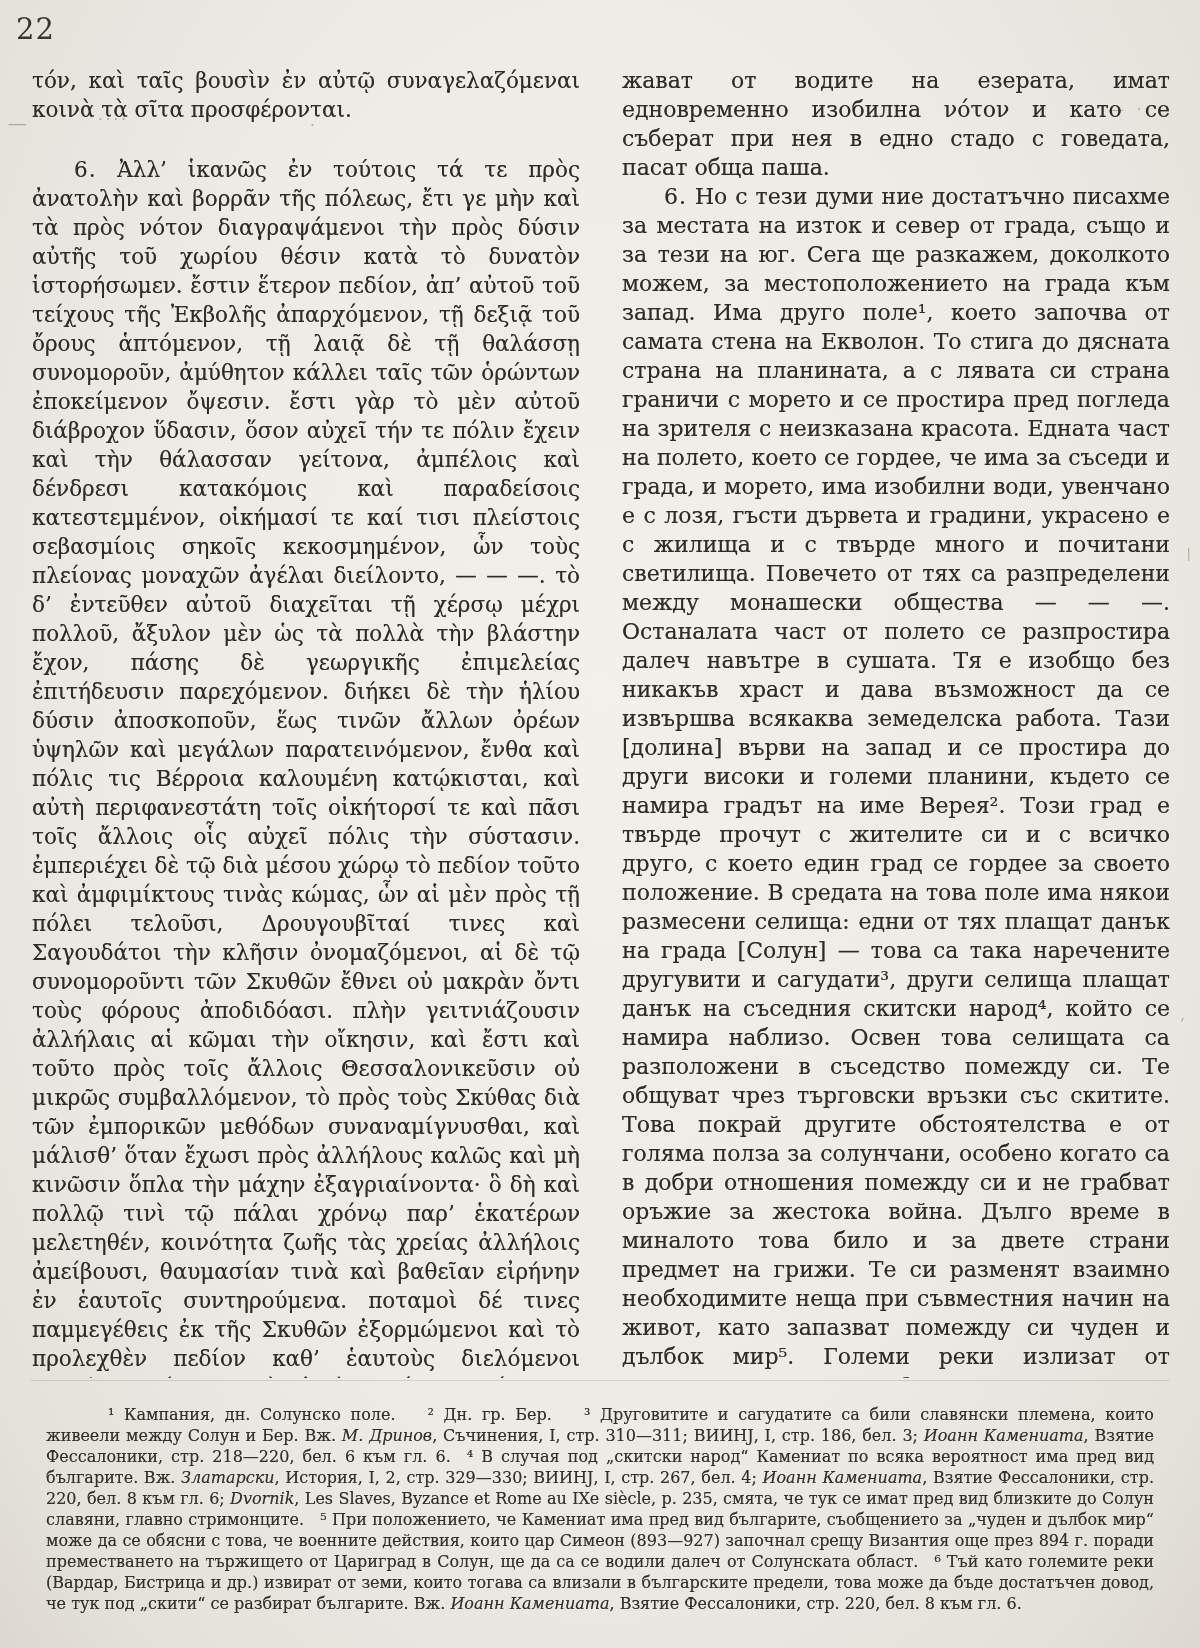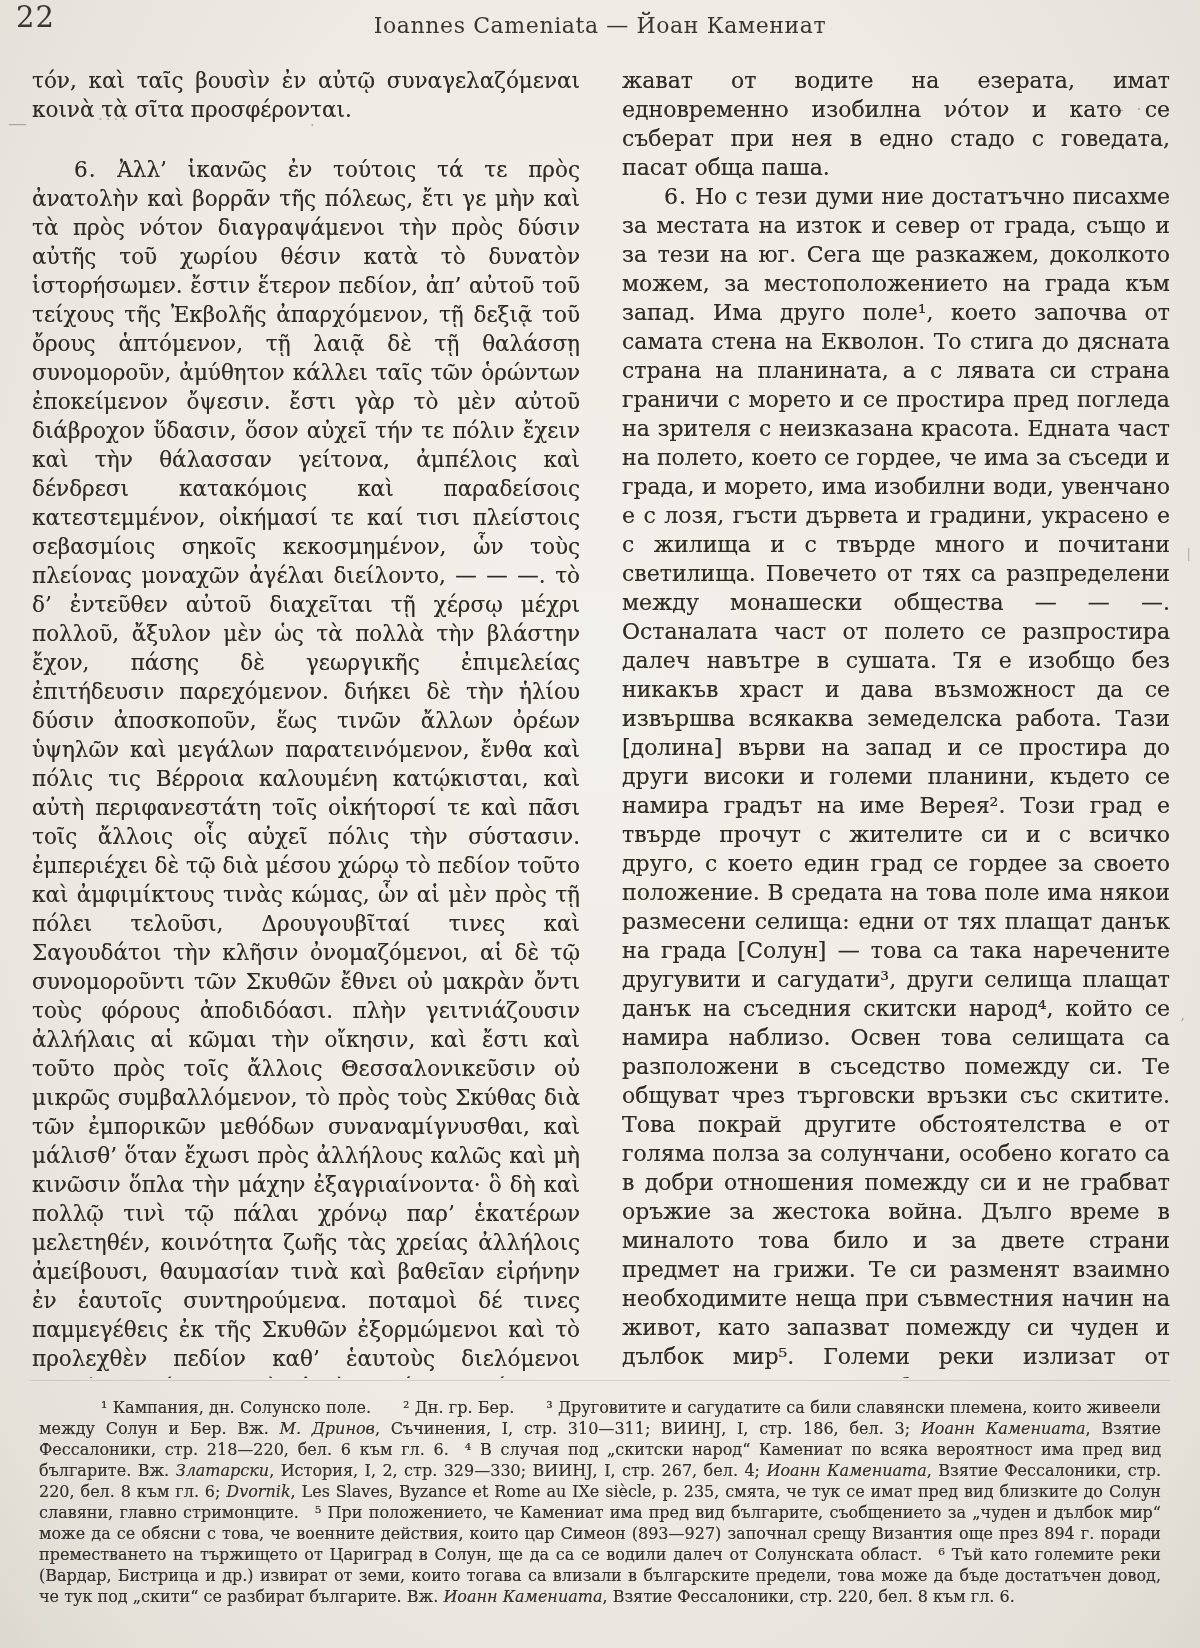--- a/index.html
+++ b/index.html
@@ -10,21 +10,21 @@
   }
   .page {
     position: relative;
     width: 1200px; height: 1648px;
     overflow: hidden;
     background: radial-gradient(ellipse at 50% 42%, #f2f0ea 0%, #edebe4 55%, #e4e1d9 88%, #dcd8cf 100%);
     color: #2e2b25;
     text-rendering: optimizeLegibility;
   }
   .page-number {
-    position: absolute; left: 16px; top: 0;
+    position: absolute; left: 16px; top: 12px;
     font-size: 29px; color: #3a362f; letter-spacing: 1px;
   }
   .running-title {
     position: absolute; top: 13px; left: 0; width: 100%;
     text-align: center; font-size: 22px; color: #3a362f;
     letter-spacing: 0.6px;
   }
   .columns {
     position: absolute; top: 66px; left: 32px;
     width: 1138px; height: 1312px;
@@ -47,21 +47,21 @@
   .section-number { letter-spacing: 1px; }
   .footnotes {
     position: absolute; left: 30px; top: 1380px;
     width: 1140px; height: 262px;
     overflow: hidden;
     border-top: 1px solid rgba(90,85,75,0.18);
     padding-top: 7px;
     box-sizing: border-box;
   }
   .footnotes p {
-    margin: 9px;
+    margin: 16px;
     font-size: 16px; line-height: 21px;
     text-align: justify; text-indent: 62px;
     color: #33302a;
     text-shadow: 0 0 0.4px rgba(46,43,37,0.5);
   }
   .footnotes i { font-style: italic; }
   .artifact {
     position: absolute;
     color: rgba(74,68,59,0.38);
     font-size: 15px;
@@ -73,21 +73,20 @@
   .artifact.a3 { right: 46px; top: 100px; letter-spacing: 4px; }
   .artifact.a4 { right: 9px;  top: 546px; font-size: 13px; }
   .artifact.a5 { right: 15px; top: 1006px; }
 </style>
 </head>
 <body>
 
 <div class="page">
 
   <span class="page-number">22</span>
-  <div class="running-title">Ioannes Cameniata — Йоан Камениат</div>
 
   <span class="artifact a0">—</span>
   <span class="artifact a1">····</span>
   <span class="artifact a2">·</span>
   <span class="artifact a3">— ··</span>
   <span class="artifact a4">|</span>
   <span class="artifact a5">,</span>
 
   <main class="columns">
 

